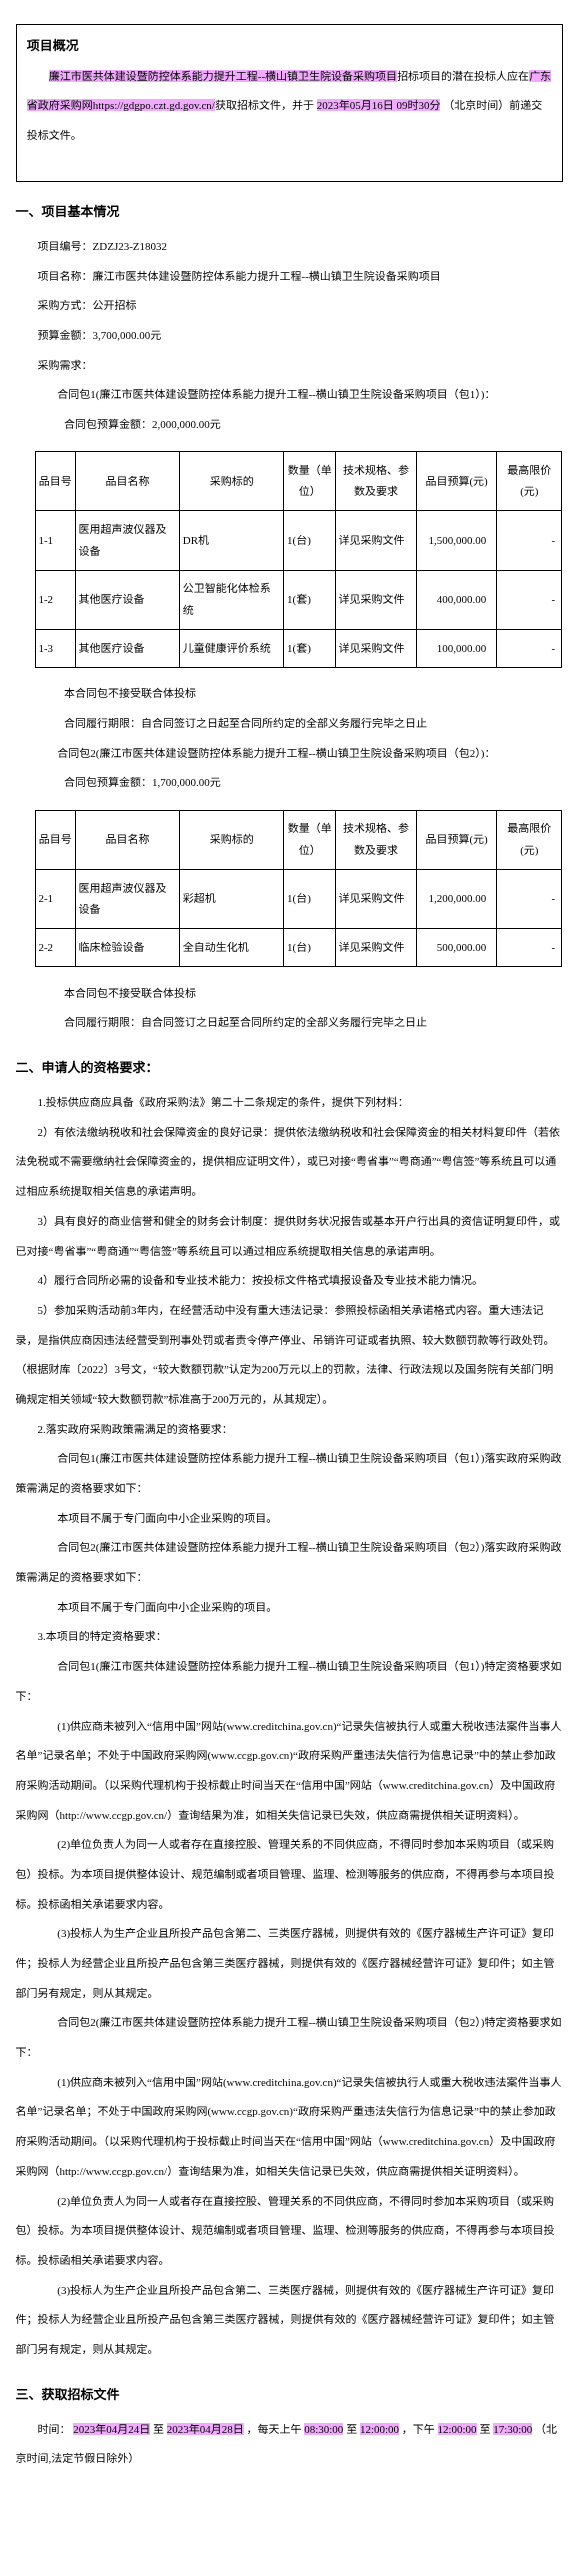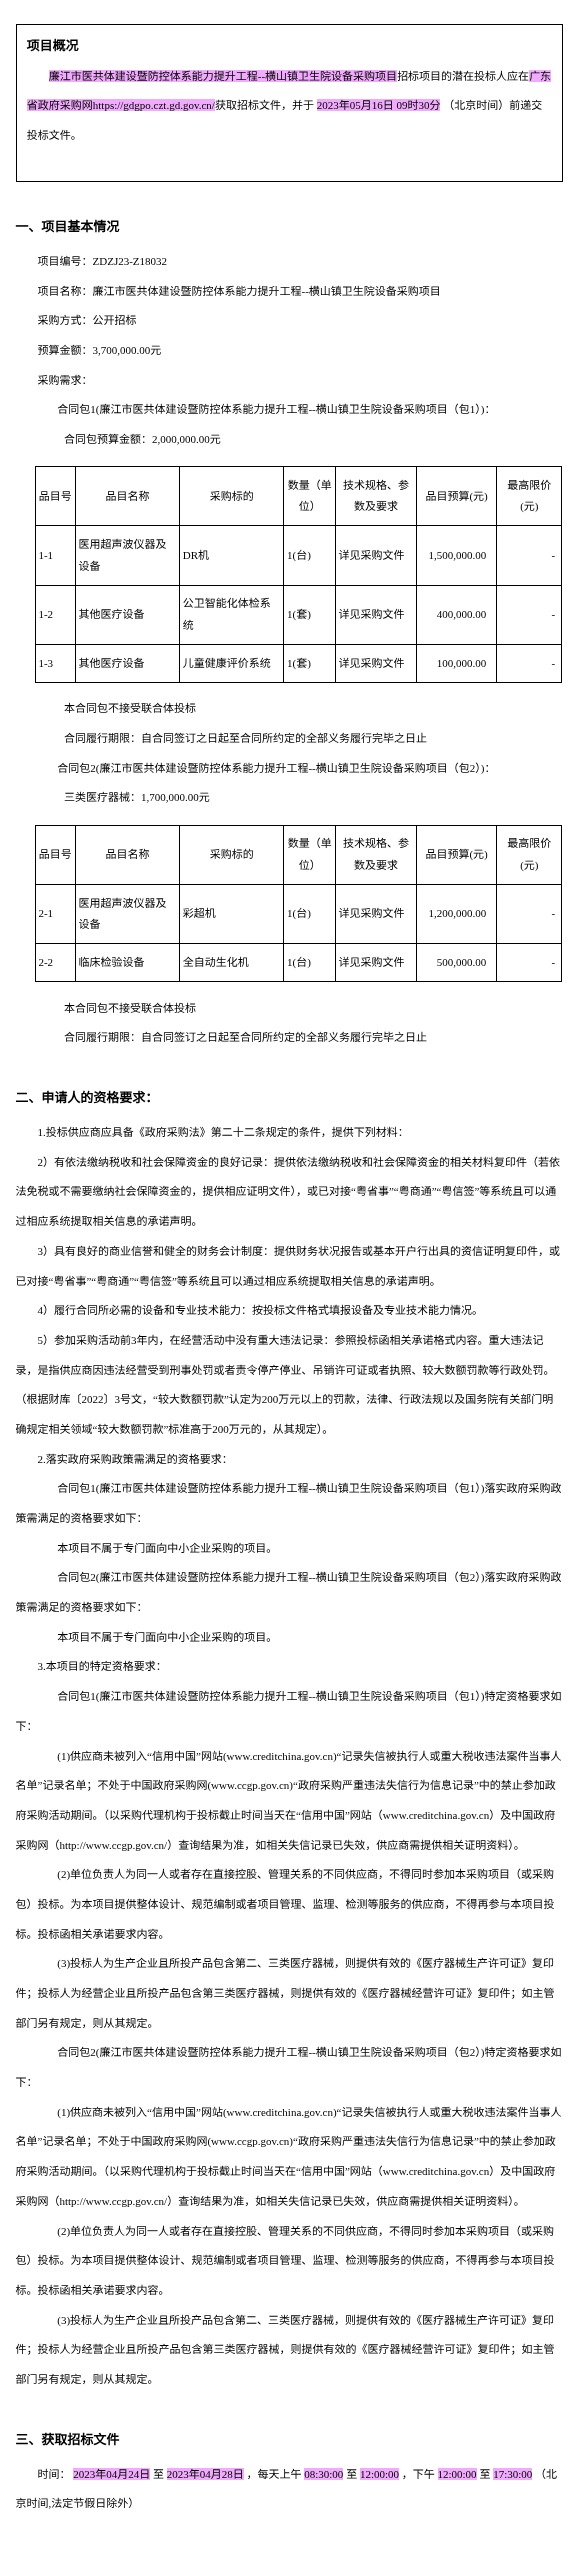--- a/index.html
+++ b/index.html
@@ -21,21 +21,21 @@
   .box-heading {
     font-size: 13px;
     font-weight: bold;
     line-height: 1.8;
     margin: 1.3px 0 3.9px 0;
   }
   .sec-title {
     font-size: 13px;
     font-weight: bold;
     line-height: 1.7;
-    margin: 34px 0 9px 0;
+    margin: 19px 0 9px 0;
   }
   .p2  { text-indent: 2em; }
   .p4  { text-indent: 3.8em; }
   .p45 { text-indent: 4.4em; }
   table.items {
     border-collapse: collapse;
     table-layout: fixed;
     width: calc(100% - 19.3px);
     margin: 11.6px 0 11.6px 19.3px;
   }
@@ -126,21 +126,21 @@
           <td>详见采购文件</td>
           <td class="num">100,000.00</td>
           <td class="cap">-</td>
         </tr>
       </tbody>
     </table>
 
     <p class="p45">本合同包不接受联合体投标</p>
     <p class="p45">合同履行期限：自合同签订之日起至合同所约定的全部义务履行完毕之日止</p>
     <p class="p4">合同包2(廉江市医共体建设暨防控体系能力提升工程--横山镇卫生院设备采购项目（包2）)：</p>
-    <p class="p45">三类医疗器械：1,700,000.00元</p>
+    <p class="p45">合同包预算金额：1,700,000.00元</p>
 
     <table class="items">
       <colgroup>
           <col class="c1">
           <col class="c2">
           <col class="c3">
           <col class="c4">
           <col class="c5">
           <col class="c6">
           <col class="c7">

